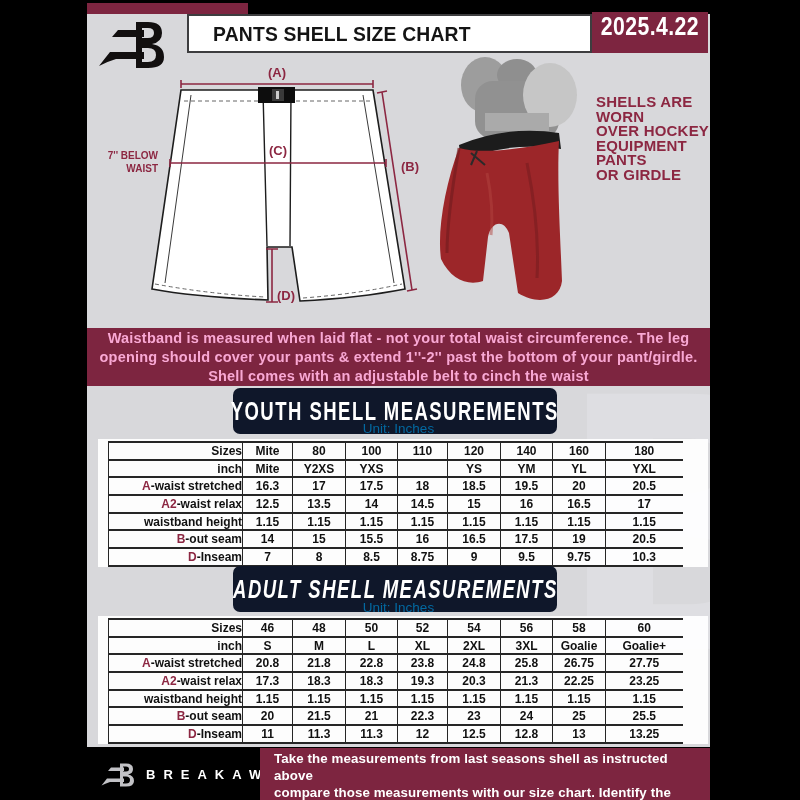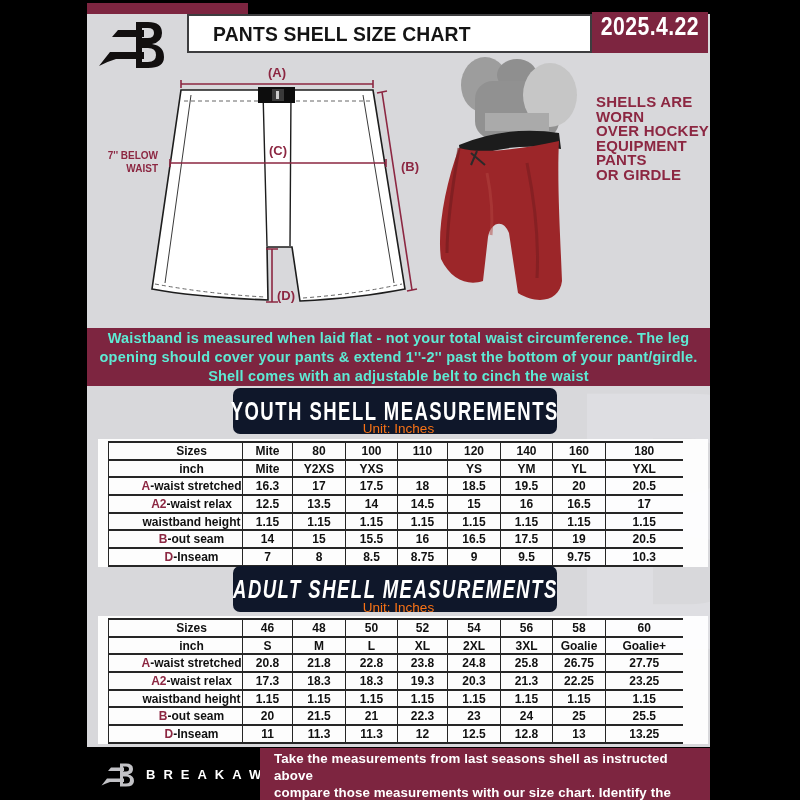--- a/index.html
+++ b/index.html
@@ -23,43 +23,43 @@
   
   .diagram-svg{position:absolute;left:87px;top:53px;}
   .waist-note{position:absolute;left:90px;top:149px;width:68px;text-align:right;
               color:#8c2742;font-size:10px;font-weight:bold;line-height:13px;}
   .shells-note{position:absolute;left:596px;top:95px;width:135px;color:#8c2742;
               font-size:15px;font-weight:bold;line-height:14.5px;letter-spacing:.2px;}
 
   
   .notice{position:absolute;left:87px;top:328px;width:623px;height:58px;background:#7d2540;
           display:flex;flex-direction:column;align-items:center;justify-content:center;
-          color:#5eead4;font-size:14.5px;font-weight:bold;line-height:19px;letter-spacing:.2px;text-align:center;}
+          color:#f9a8d4;font-size:14.5px;font-weight:bold;line-height:19px;letter-spacing:.2px;text-align:center;}
 
   
   .wm-clip{position:absolute;left:87px;top:328px;width:623px;height:419px;overflow:hidden;}
   .wm-clip b{position:absolute;left:468px;top:30px;font-size:350px;line-height:340px;
              font-weight:bold;color:#e1e1e5;opacity:.75;font-family:"DejaVu Sans",sans-serif;}
 
   
   .banner{position:absolute;left:233px;width:324px;height:46px;background:#0f172a;border-radius:7px;
           display:flex;align-items:center;justify-content:center;}
   .banner span{display:inline-block;transform:scale(.74,1.05);font-size:25px;font-weight:bold;
           color:#fff;letter-spacing:2px;white-space:nowrap;}
-  .unit{position:absolute;left:87px;width:623px;text-align:center;font-size:13.5px;color:#f97316;}
+  .unit{position:absolute;left:87px;width:623px;text-align:center;font-size:13.5px;color:#0369a1;}
 
   
   .panel{position:absolute;left:98px;width:610px;height:128px;background:rgba(255,255,255,.94);}
   table.meas{border-collapse:collapse;table-layout:fixed;width:574px;margin:2px 0 0 10px;
              border-top:2px solid #262626;border-bottom:2px solid #262626;}
   table.meas td{border-top:2px solid #262626;border-left:1px solid #262626;
              font-size:12px;font-weight:bold;color:#111;text-align:center;height:15.7px;padding:0;
              overflow:hidden;white-space:nowrap;}
   table.meas tr:first-child td{border-top:none;}
-  table.meas td.lbl{text-align:center;padding-left:32px;}
+  table.meas td.lbl{text-align:right;padding-left:32px;}
   .pfx{color:#8c2742;}
 
   
   .footer-logo{position:absolute;left:100px;top:757px;}
   .brand{position:absolute;left:146px;top:767px;color:#fff;font-size:13px;font-weight:bold;letter-spacing:8px;}
   .footer-box{position:absolute;left:260px;top:748px;width:450px;height:52px;background:#7d2540;
               color:#fff;font-size:13.3px;font-weight:bold;line-height:17.2px;box-sizing:border-box;
               padding:2px 16px 0 14px;letter-spacing:.1px;}
 </style>
 </head>

